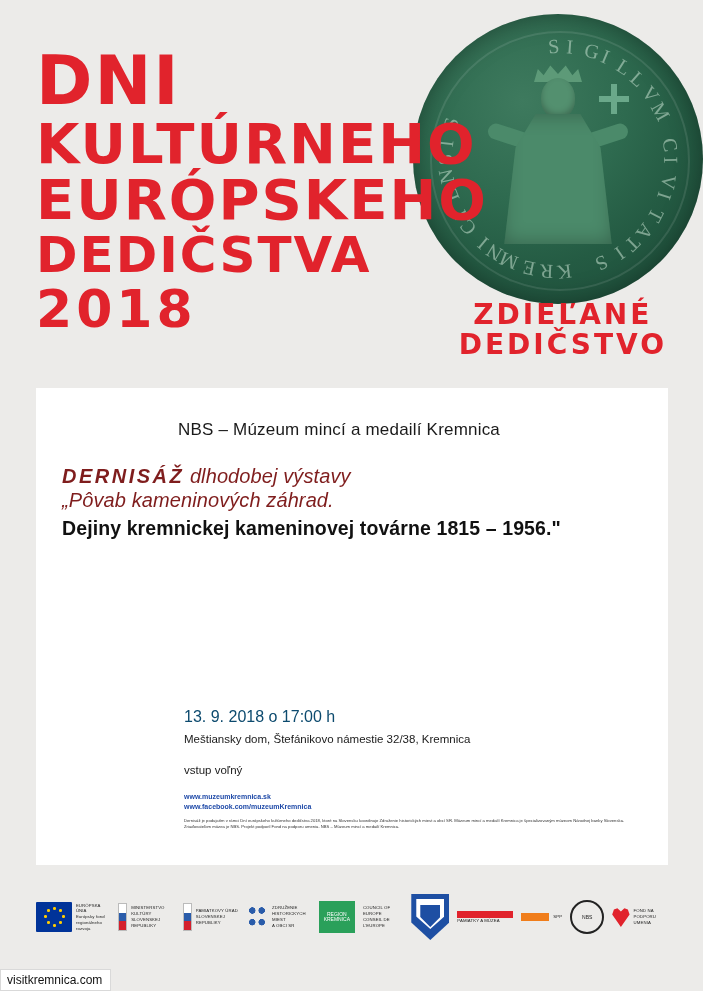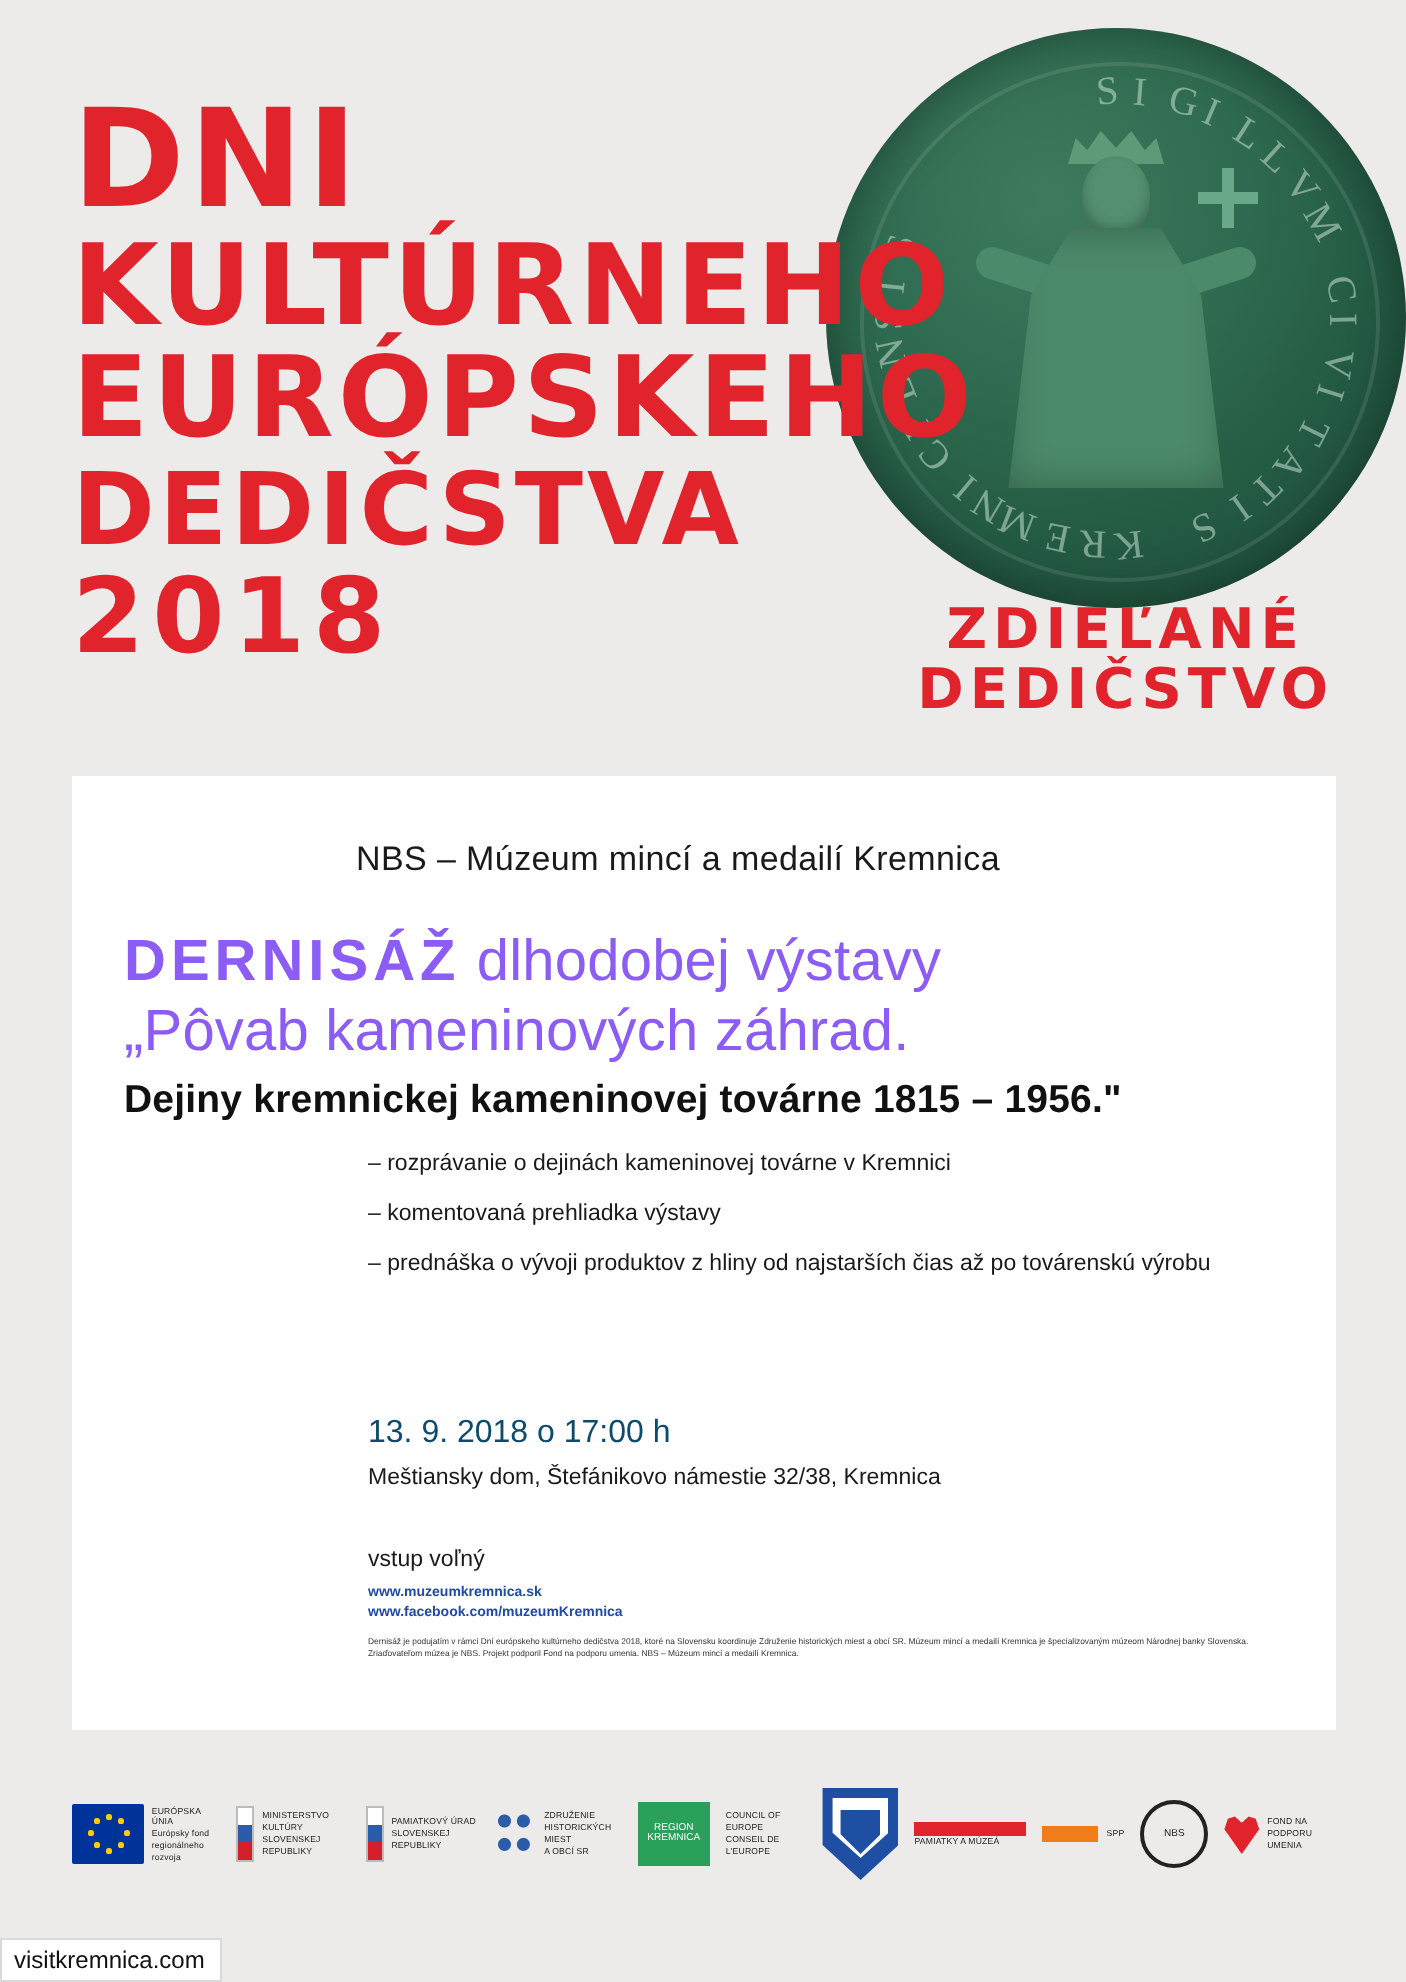--- a/index.html
+++ b/index.html
@@ -174,24 +174,25 @@
     color: #1a1a1a;
     letter-spacing: 0.2px;
   }
   .heading-wrap {
     position: absolute;
     left: 26px;
     top: 76px;
     width: 590px;
   }
   .h-main {
-    font-size: 29px;
-    color: #8b5cf6;
+    font-size: 20px;
+    color: #7f1d1d;
     line-height: 1.22;
     letter-spacing: 0.1px;
+    font-style: italic;
   }
   .h-main .strong {
     font-weight: 700;
     letter-spacing: 2.5px;
   }
   .h-sub {
     margin-top: 4px;
     font-size: 19.5px;
     color: #111111;
     font-weight: 600;
@@ -227,21 +228,21 @@
   .where {
     position: absolute;
     left: 148px;
     top: 345px;
     font-size: 11.5px;
     color: #1a1a1a;
   }
   .entry {
     position: absolute;
     left: 148px;
-    top: 386px;
+    top: 376px;
     font-size: 11.5px;
     color: #1a1a1a;
     text-align: right;
   }
   .links {
     position: absolute;
     left: 148px;
     top: 404px;
     font-size: 7px;
     color: #1f4aa8;
@@ -438,25 +439,20 @@
     <div class="org">NBS – Múzeum mincí a medailí Kremnica</div>
 
     <div class="heading-wrap">
       <div class="h-main">
         <span class="strong">DERNISÁŽ</span><span> dlhodobej výstavy</span>
       </div>
       <div class="h-main">„Pôvab kameninových záhrad.</div>
       <div class="h-sub">Dejiny kremnickej kameninovej továrne 1815 – 1956."</div>
     </div>
 
-    <div class="bullets">
-      <div class="bullet">– rozprávanie o dejinách kameninovej továrne v Kremnici</div>
-      <div class="bullet">– komentovaná prehliadka výstavy</div>
-      <div class="bullet">– prednáška o vývoji produktov z hliny od najstarších čias až po továrenskú výrobu</div>
-    </div>
 
     <div class="when">13. 9. 2018 o 17:00 h</div>
     <div class="where">Meštiansky dom, Štefánikovo námestie 32/38, Kremnica</div>
     <div class="entry">vstup voľný</div>
 
     <div class="links">
       <div>www.muzeumkremnica.sk</div>
       <div>www.facebook.com/muzeumKremnica</div>
     </div>
 

